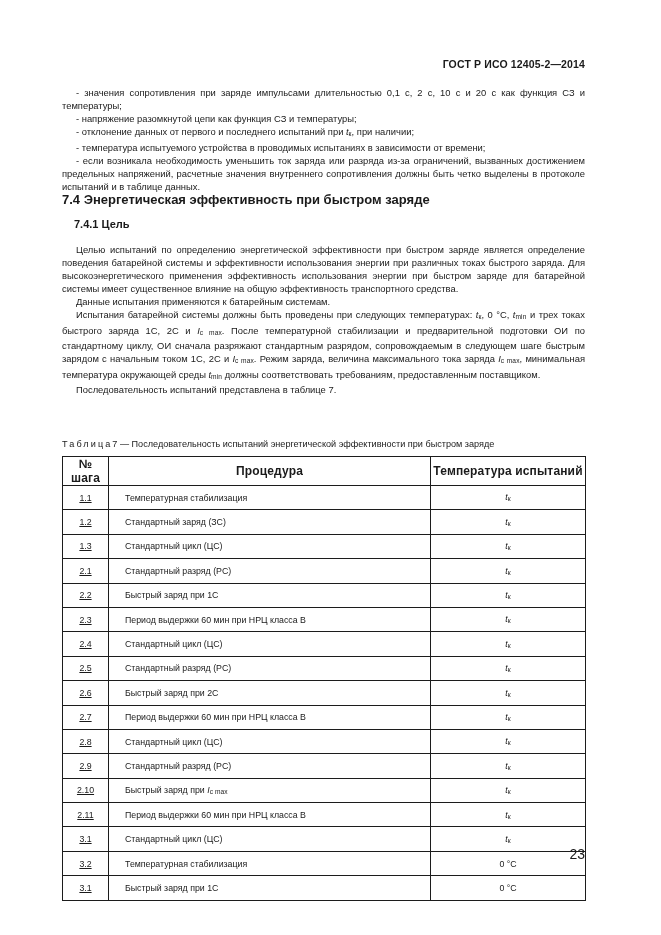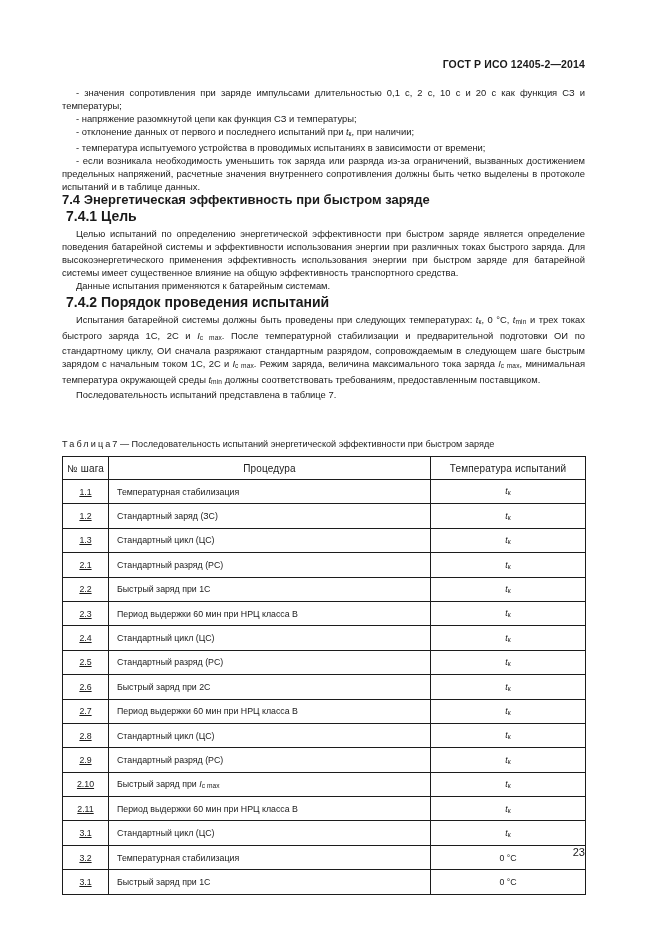--- a/index.html
+++ b/index.html
@@ -58,22 +58,22 @@
     text-indent: 14px;
   }
 
   h3.sec {
     margin: 0;
     font-size: 13px;
     font-weight: bold;
     line-height: 13px;
   }
   h4.sec {
-    margin: 4px;
-    font-size: 14px;
+    margin: 12px;
+    font-size: 11px;
     font-weight: bold;
     line-height: 13px;
   }
 
   .sp-before-74 { margin-top: 12px; }
   .sp-before-741 { margin-top: 9px; }
   .sp-before-742 { margin-top: 0px; }
 
   i.var { font-style: italic; }
   sub.sb {
@@ -109,46 +109,46 @@
   table.seq col.c-proc  { width: 322px; }
   table.seq col.c-temp  { width: 155px; }
 
   table.seq th, table.seq td {
     border: 0.8px solid #1c1c1c;
     padding: 0;
     height: 23.4px;
     vertical-align: middle;
   }
   table.seq thead th {
-    font-weight: normal;
-    font-size: 10px;
+    font-weight: bold;
+    font-size: 12px;
     text-align: center;
     height: 22px;
     letter-spacing: 0.15px;
   }
   table.seq td.step {
     text-align: center;
     font-size: 8.8px;
     text-decoration: underline;
   }
   table.seq td.proc {
     text-align: left;
-    padding-left: 8px;
+    padding-left: 16px;
     font-size: 8.8px;
   }
   table.seq td.temp {
     text-align: center;
     font-size: 8.8px;
   }
 
   .page-number {
     position: absolute;
     right: 76px;
     top: 846px;
-    font-size: 11px;
+    font-size: 14px;
   }
 </style>
 </head>
 <body>
 
 <div class="page">
 
   <div class="doc-header">ГОСТ Р ИСО 12405-2—2014</div>
 
   <div class="content">
@@ -164,21 +164,20 @@
     <p class="body dash">-&nbsp;если возникала необходимость уменьшить ток заряда или разряда из-за ограничений, вызванных достижением предельных напряжений, расчетные значения внутреннего сопротивления должны быть четко выделены в протоколе испытаний и в таблице данных.</p>
 
     <h3 class="sec sp-before-74">7.4 Энергетическая эффективность при быстром заряде</h3>
 
     <h4 class="sec sp-before-741">7.4.1 Цель</h4>
 
     <p class="body ind">Целью испытаний по определению энергетической эффективности при быстром заряде является определение поведения батарейной системы и эффективности использования энергии при различных токах быстрого заряда. Для высокоэнергетического применения эффективность использования энергии при быстром заряде для батарейной системы имеет существенное влияние на общую эффективность транспортного средства.</p>
 
     <p class="body ind">Данные испытания применяются к батарейным системам.</p>
 
-    <h4 class="sec sp-before-742">7.4.2 Порядок проведения испытаний</h4>
 
     <p class="body ind">Испытания батарейной системы должны быть проведены при следующих температурах: <i class="var">t</i><sub class="sb">к</sub>, 0&nbsp;°С, <i class="var">t</i><sub class="sb">min</sub> и трех токах быстрого заряда 1С, 2С и <i class="var">I</i><sub class="sb">c&nbsp;max</sub>. После температурной стабилизации и предварительной подготовки ОИ по стандартному циклу, ОИ сначала разряжают стандартным разрядом, сопровождаемым в следующем шаге быстрым зарядом с начальным током 1С, 2С и <i class="var">I</i><sub class="sb">c&nbsp;max</sub>. Режим заряда, величина максимального тока заряда <i class="var">I</i><sub class="sb">c&nbsp;max</sub>, минимальная температура окружающей среды <i class="var">t</i><sub class="sb">min</sub> должны соответствовать требованиям, предоставленным поставщиком.</p>
 
     <p class="body ind">Последовательность испытаний представлена в таблице 7.</p>
 
   </div>
 
   <div class="table-caption">
     <span class="tcap-word">Таблица</span><span>7</span>&nbsp;<span>—</span>&nbsp;<span>Последовательность испытаний энергетической эффективности при быстром заряде</span>
   </div>

